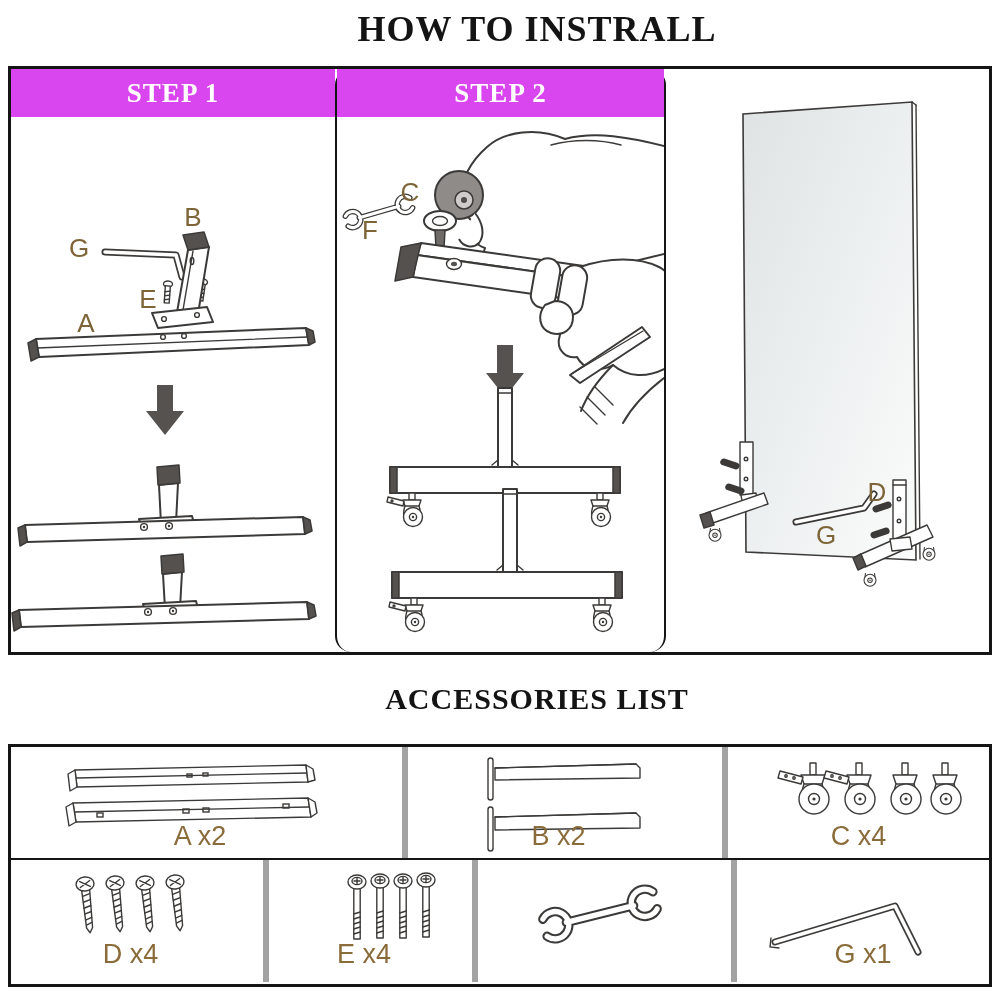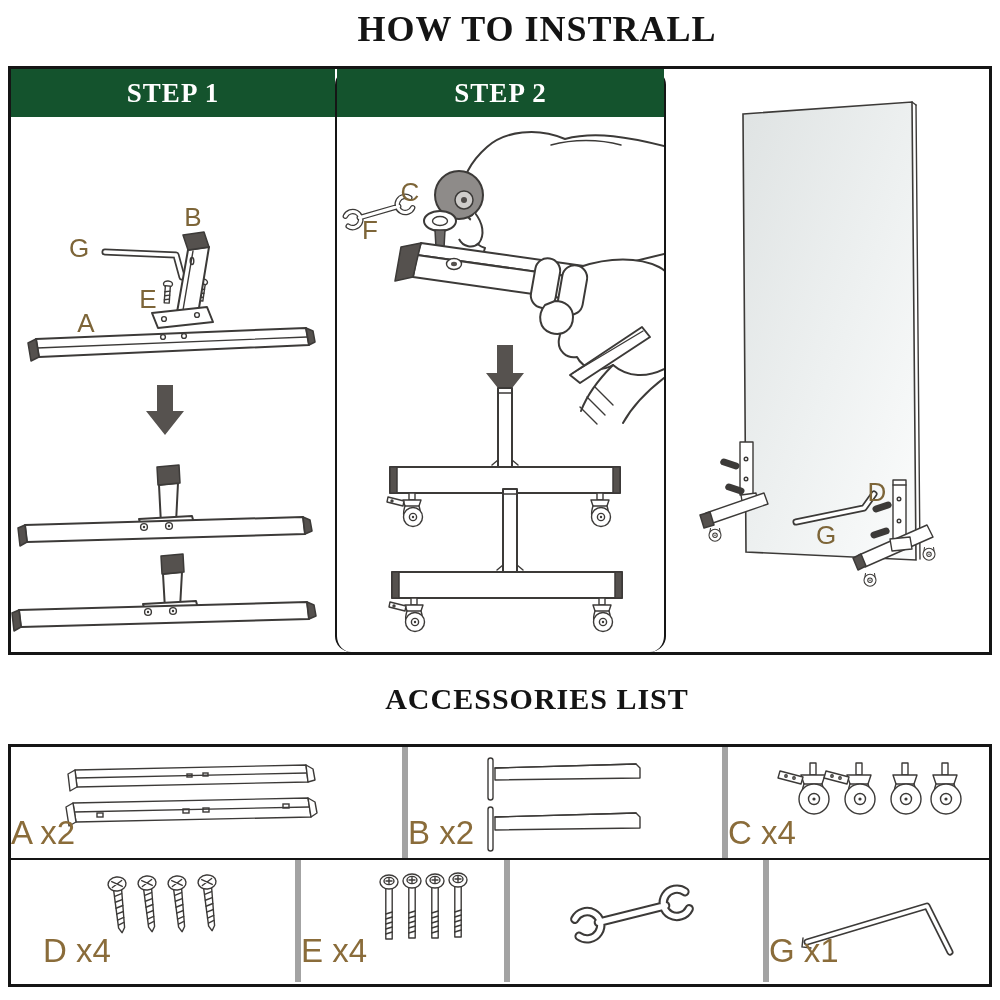--- a/index.html
+++ b/index.html
@@ -5,33 +5,33 @@
   html,body{margin:0;padding:0;background:#fff;}
   body{width:1000px;height:1000px;position:relative;font-family:"Liberation Sans",sans-serif;}
   .serif{font-family:"Liberation Serif",serif;font-weight:bold;color:#141414;padding-left:37px;}
   .page-title{position:absolute;top:8px;left:0;width:1000px;text-align:center;font-size:36px;letter-spacing:1px;}
   .acc-title{position:absolute;top:682px;left:0;width:1000px;text-align:center;font-size:30px;letter-spacing:1px;}
   .main-box{position:absolute;left:8px;top:66px;width:984px;height:589px;border:3px solid #151515;box-sizing:border-box;display:flex;}
   .col{position:relative;height:100%;box-sizing:border-box;}
   .col.c1{width:324px;}
   .col.c2{width:331px;border-left:2px solid #151515;border-right:2px solid #151515;border-radius:16px;}
   .col.c3{flex:1;}
-  .step-header{height:48px;background:#14532d;display:flex;align-items:center;justify-content:center;}
+  .step-header{height:48px;background:#d946ef;display:flex;align-items:center;justify-content:center;}
   .step-header span{font-family:"Liberation Serif",serif;font-weight:bold;color:#fff;font-size:27px;letter-spacing:1px;}
   .step-content{position:relative;height:535px;overflow:hidden;}
   .step-content svg{position:absolute;left:0;top:0;}
   .plabel{position:absolute;transform:translate(-50%,-50%);color:#7d6538;font-size:26px;font-weight:500;}
   .acc-box{position:absolute;left:8px;top:744px;width:984px;height:243px;border:3px solid #151515;box-sizing:border-box;}
   .acc-row{display:flex;box-sizing:border-box;}
   .acc-row.r1{height:113px;border-bottom:2px solid #151515;}
-  .acc-row.r2{height:122px;padding-left:32px;}
+  .acc-row.r2{height:122px;}
   .acc-cell{position:relative;height:100%;box-sizing:border-box;}
   .acc-cell + .acc-cell{border-left:6px solid #a3a3a3;margin-left:13px;}
   .acc-cell svg{position:absolute;left:0;top:0;}
-  .alabel{position:absolute;left:0;width:100%;text-align:left;color:#8a6c3a;font-size:33px;font-weight:500;}
+  .alabel{position:absolute;left:0;width:100%;text-align:center;color:#8a6c3a;font-size:27px;font-weight:500;}
   .r1 .alabel{bottom:6px;}
   .r2 .alabel{bottom:12px;}
   
   .ln{stroke:#3c3a38;fill:none;stroke-width:2;stroke-linecap:round;stroke-linejoin:round;}
   .ln15{stroke:#3c3a38;fill:none;stroke-width:1.4;stroke-linecap:round;}
   .fw{fill:#fff;stroke:#3c3a38;stroke-width:2;stroke-linejoin:round;}
   .fw15{fill:#fff;stroke:#3c3a38;stroke-width:1.4;stroke-linejoin:round;}
   .fd{fill:#55514e;stroke:#3c3a38;stroke-width:1.5;stroke-linejoin:round;}
   .arrow{fill:#56524f;}
   .tube-o{stroke:#3c3a38;stroke-width:7;fill:none;stroke-linecap:round;stroke-linejoin:round;}

